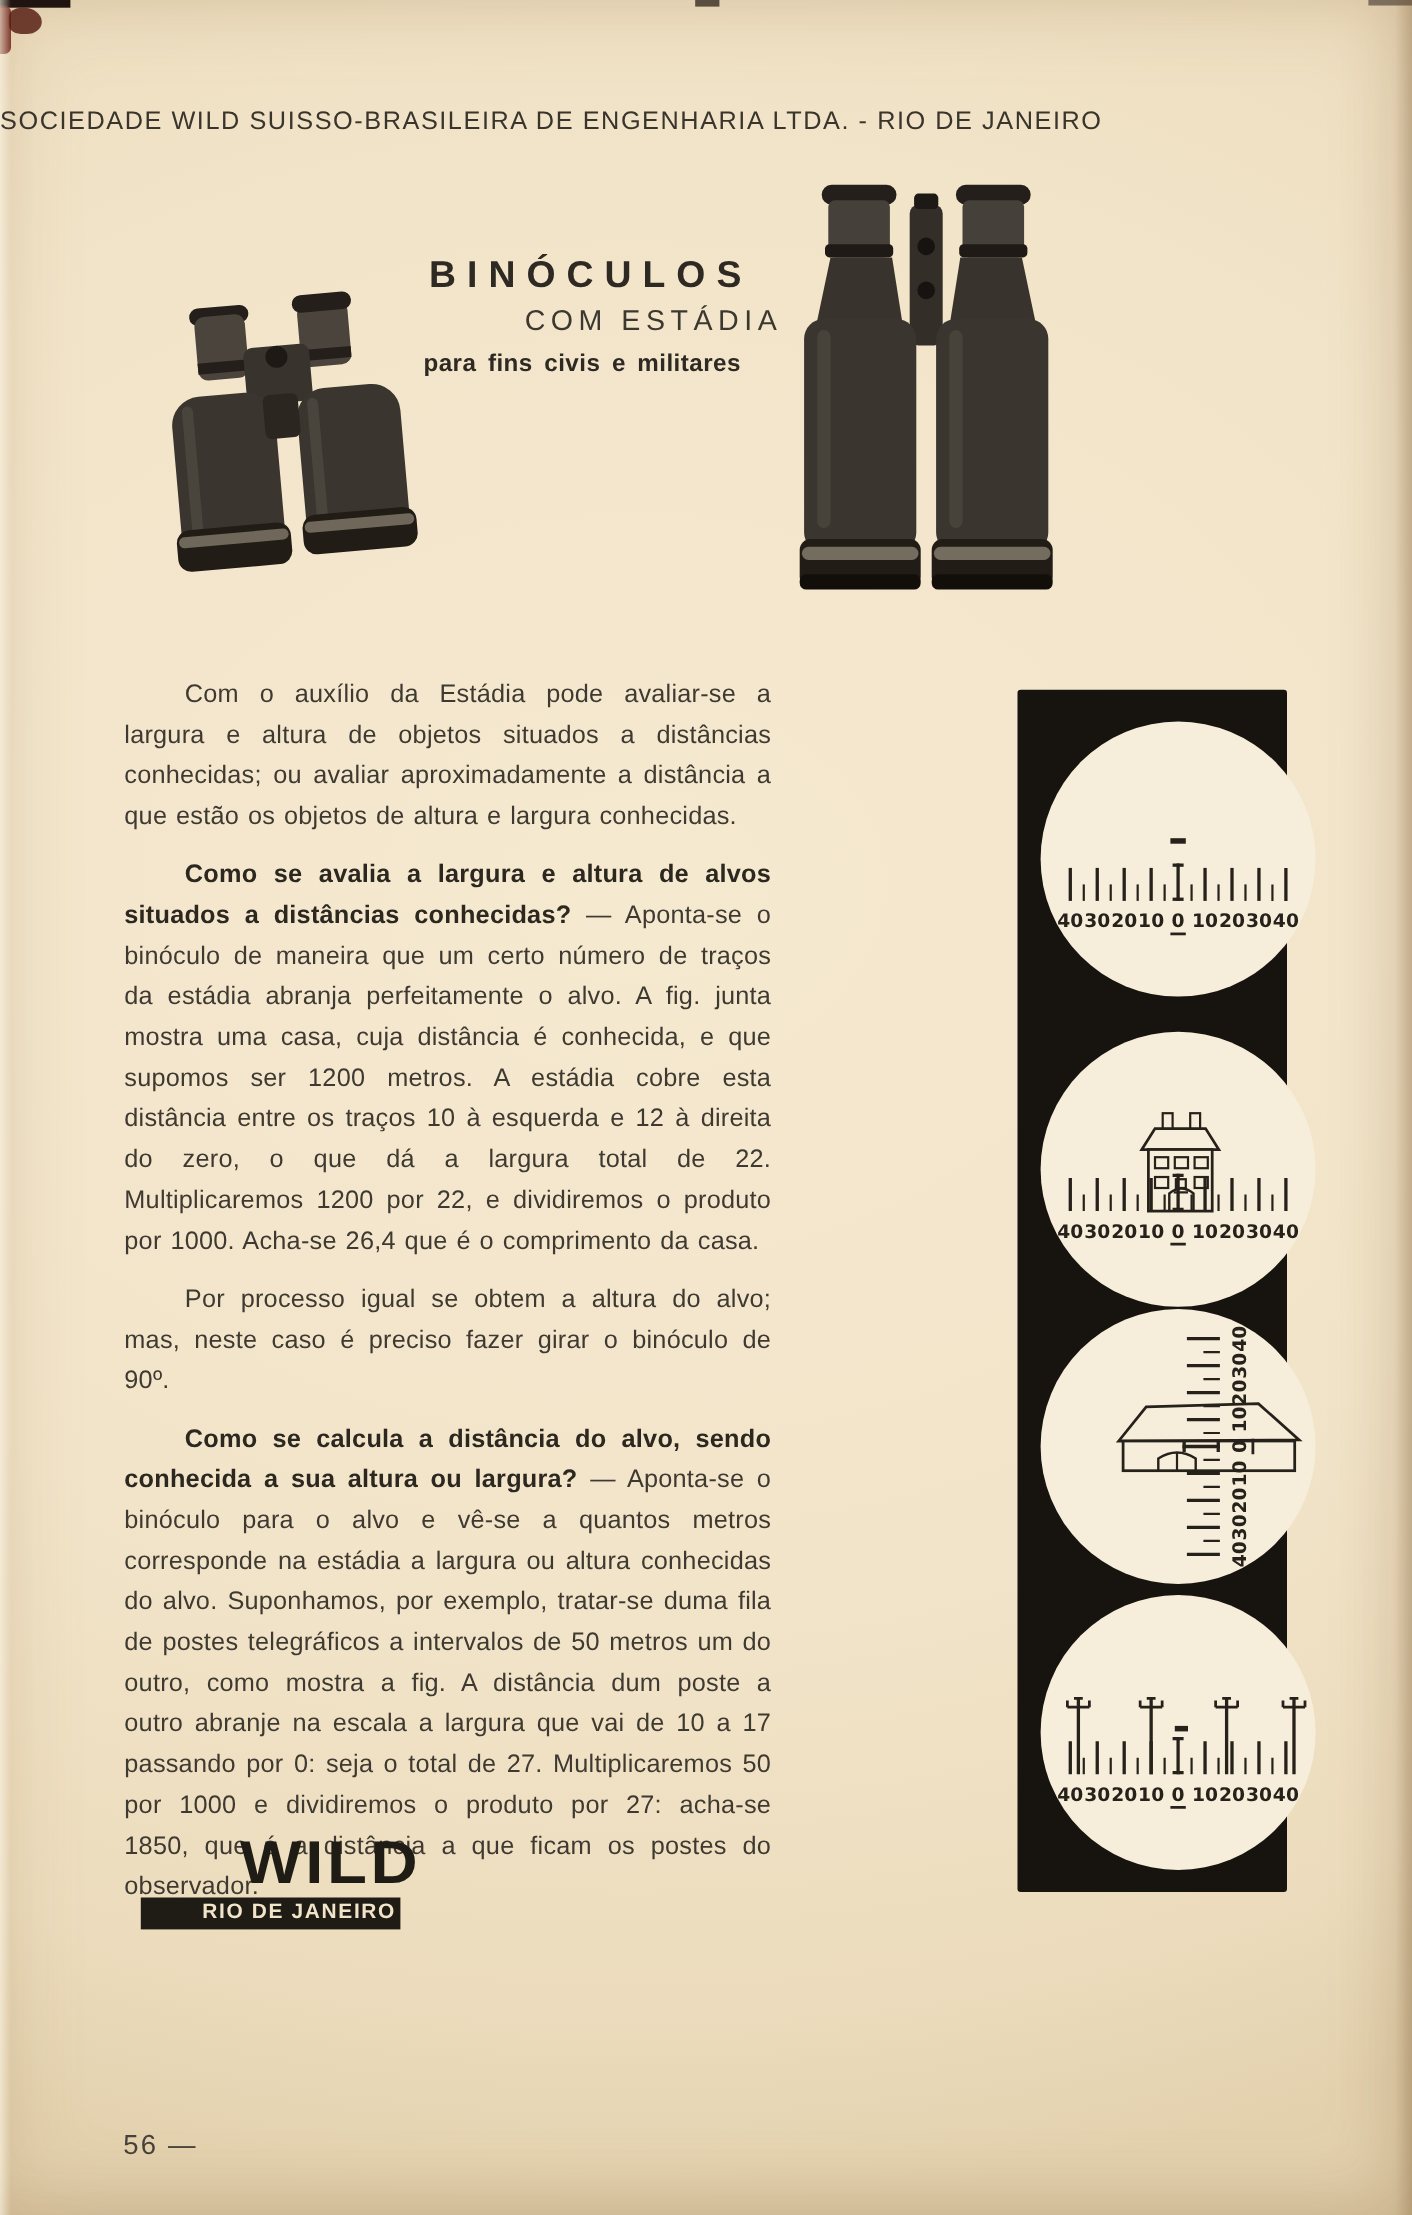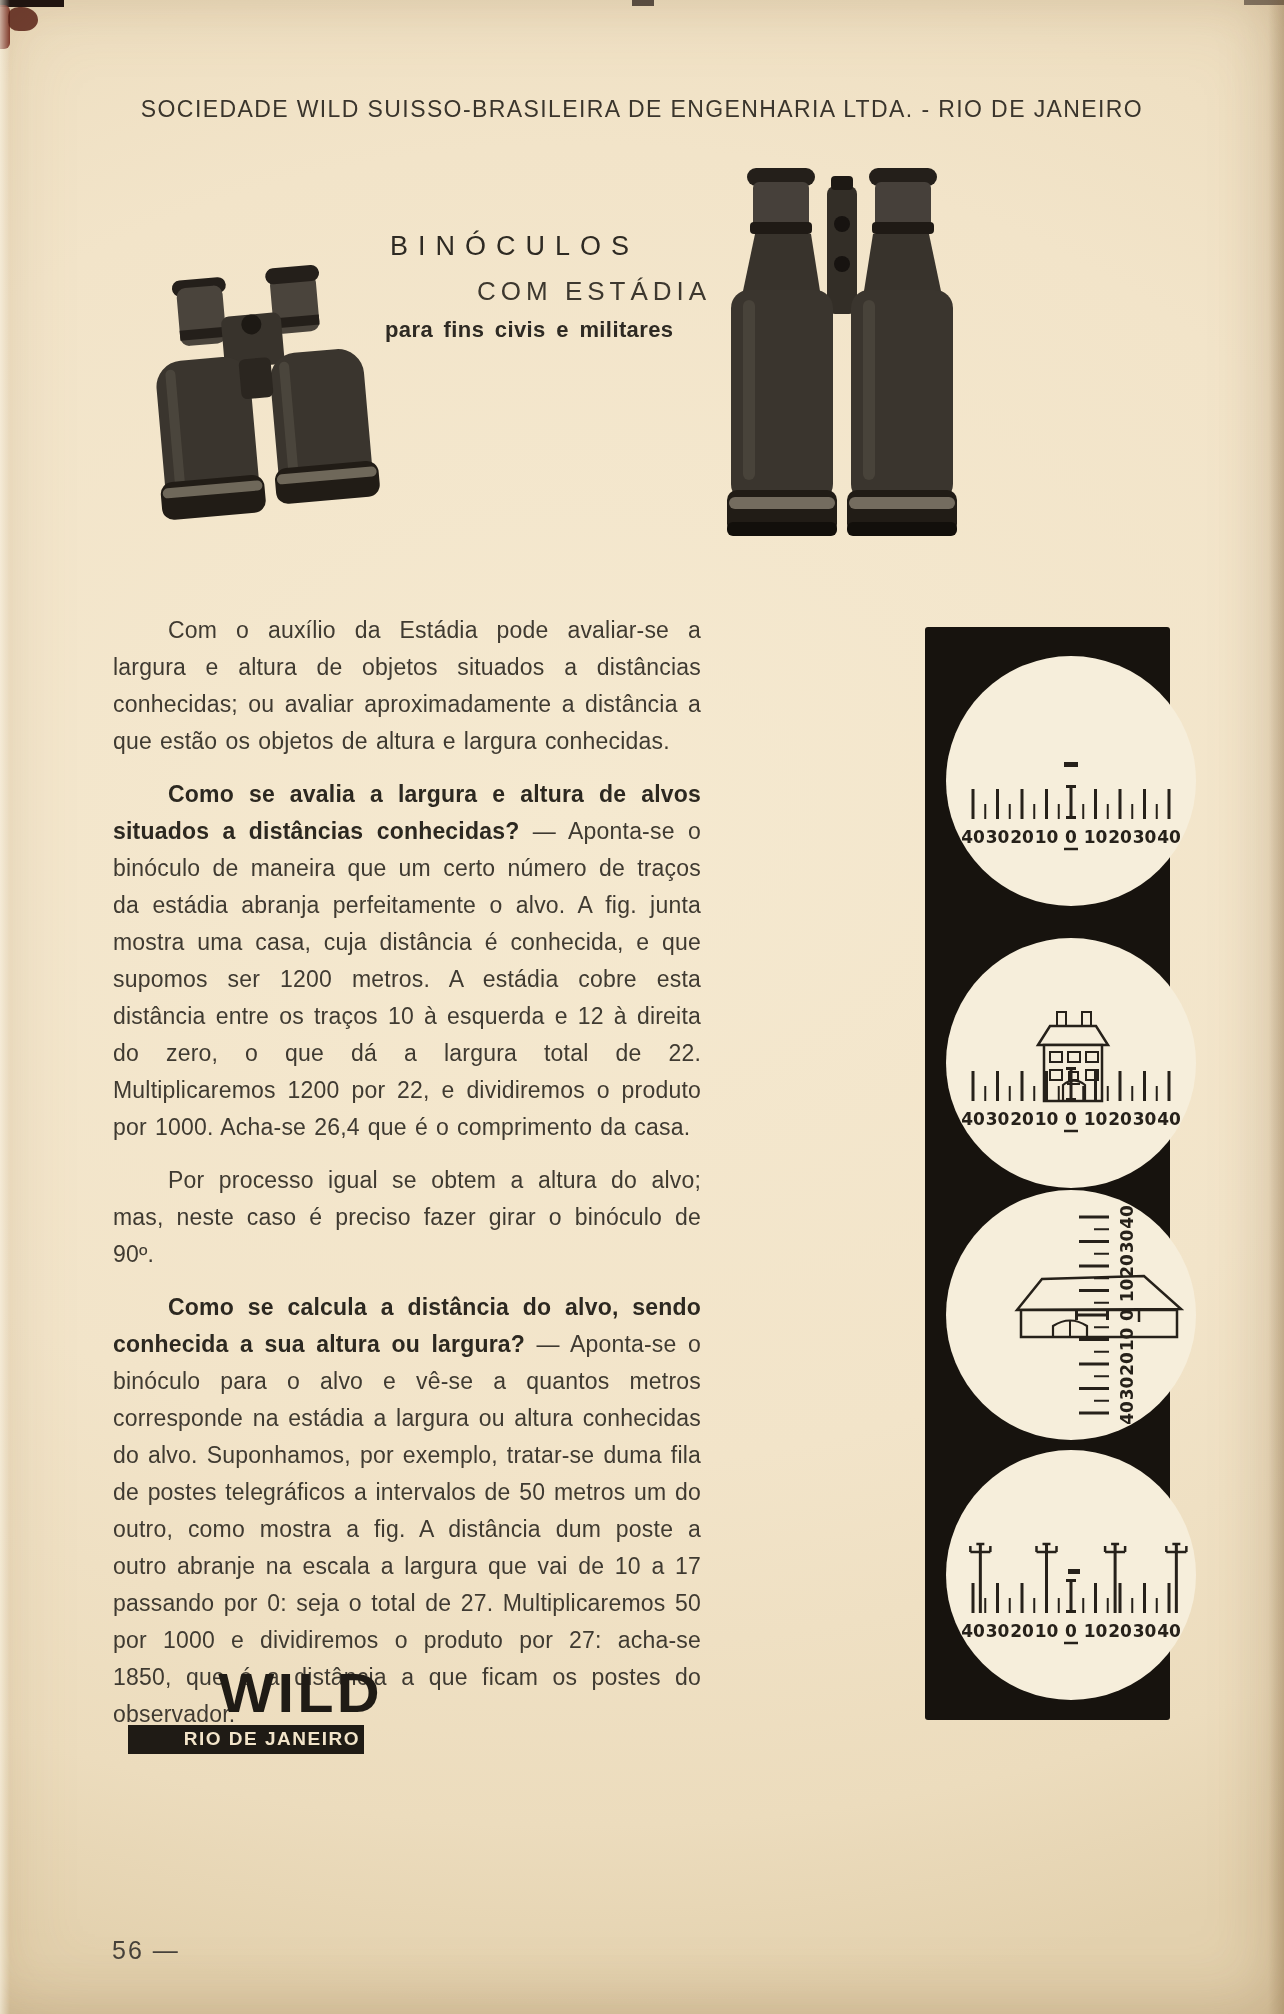--- a/index.html
+++ b/index.html
@@ -16,24 +16,24 @@
   .m2{left:0;top:5px;width:10px;height:44px;background:#6f2114;border-radius:0 6px 6px 0;opacity:.85;}
   .m3{left:8px;top:7px;width:30px;height:24px;background:#50170d;border-radius:40% 60% 50% 40%;opacity:.8;}
   .m4{left:632px;top:0;width:22px;height:6px;opacity:.7;}
   .m5{right:0;top:0;width:40px;height:5px;opacity:.5;}
   .edge-right{position:absolute;right:0;top:0;width:16px;height:100%;
     background:linear-gradient(to left,rgba(110,80,40,.25),rgba(110,80,40,0));}
   .edge-left{position:absolute;left:0;top:0;width:10px;height:100%;
     background:linear-gradient(to right,rgba(255,250,235,.6),rgba(255,250,235,0));}
 
   .header{
-    position:absolute;left:0;top:96px;width:100%;text-align:center;
+    position:absolute;left:0;top:96px;width:100%;
     font-size:23px;letter-spacing:1.4px;color:#3a352c;font-weight:400;
   }
-  .title-main{position:absolute;left:390px;top:231px;font-size:27px;font-weight:400;letter-spacing:10px;color:#2e2a23;}
+  .title-main{position:absolute;left:390px;top:231px;font-size:34px;font-weight:700;letter-spacing:10px;color:#2e2a23;}
   .title-sub{position:absolute;left:477px;top:276px;font-size:26px;font-weight:400;letter-spacing:5px;color:#3d382f;}
   .title-tag{position:absolute;left:385px;top:317px;font-size:22px;font-weight:700;letter-spacing:.4px;word-spacing:4px;color:#2e2a23;}
 
   .bino-left{position:absolute;left:125px;top:262px;}
   .bino-right{position:absolute;left:703px;top:160px;}
 
   .body-col{
     position:absolute;left:113px;top:612px;width:588px;
     font-size:23px;line-height:37px;text-align:justify;color:#3f3a31;
     letter-spacing:.2px;word-spacing:1.5px;

